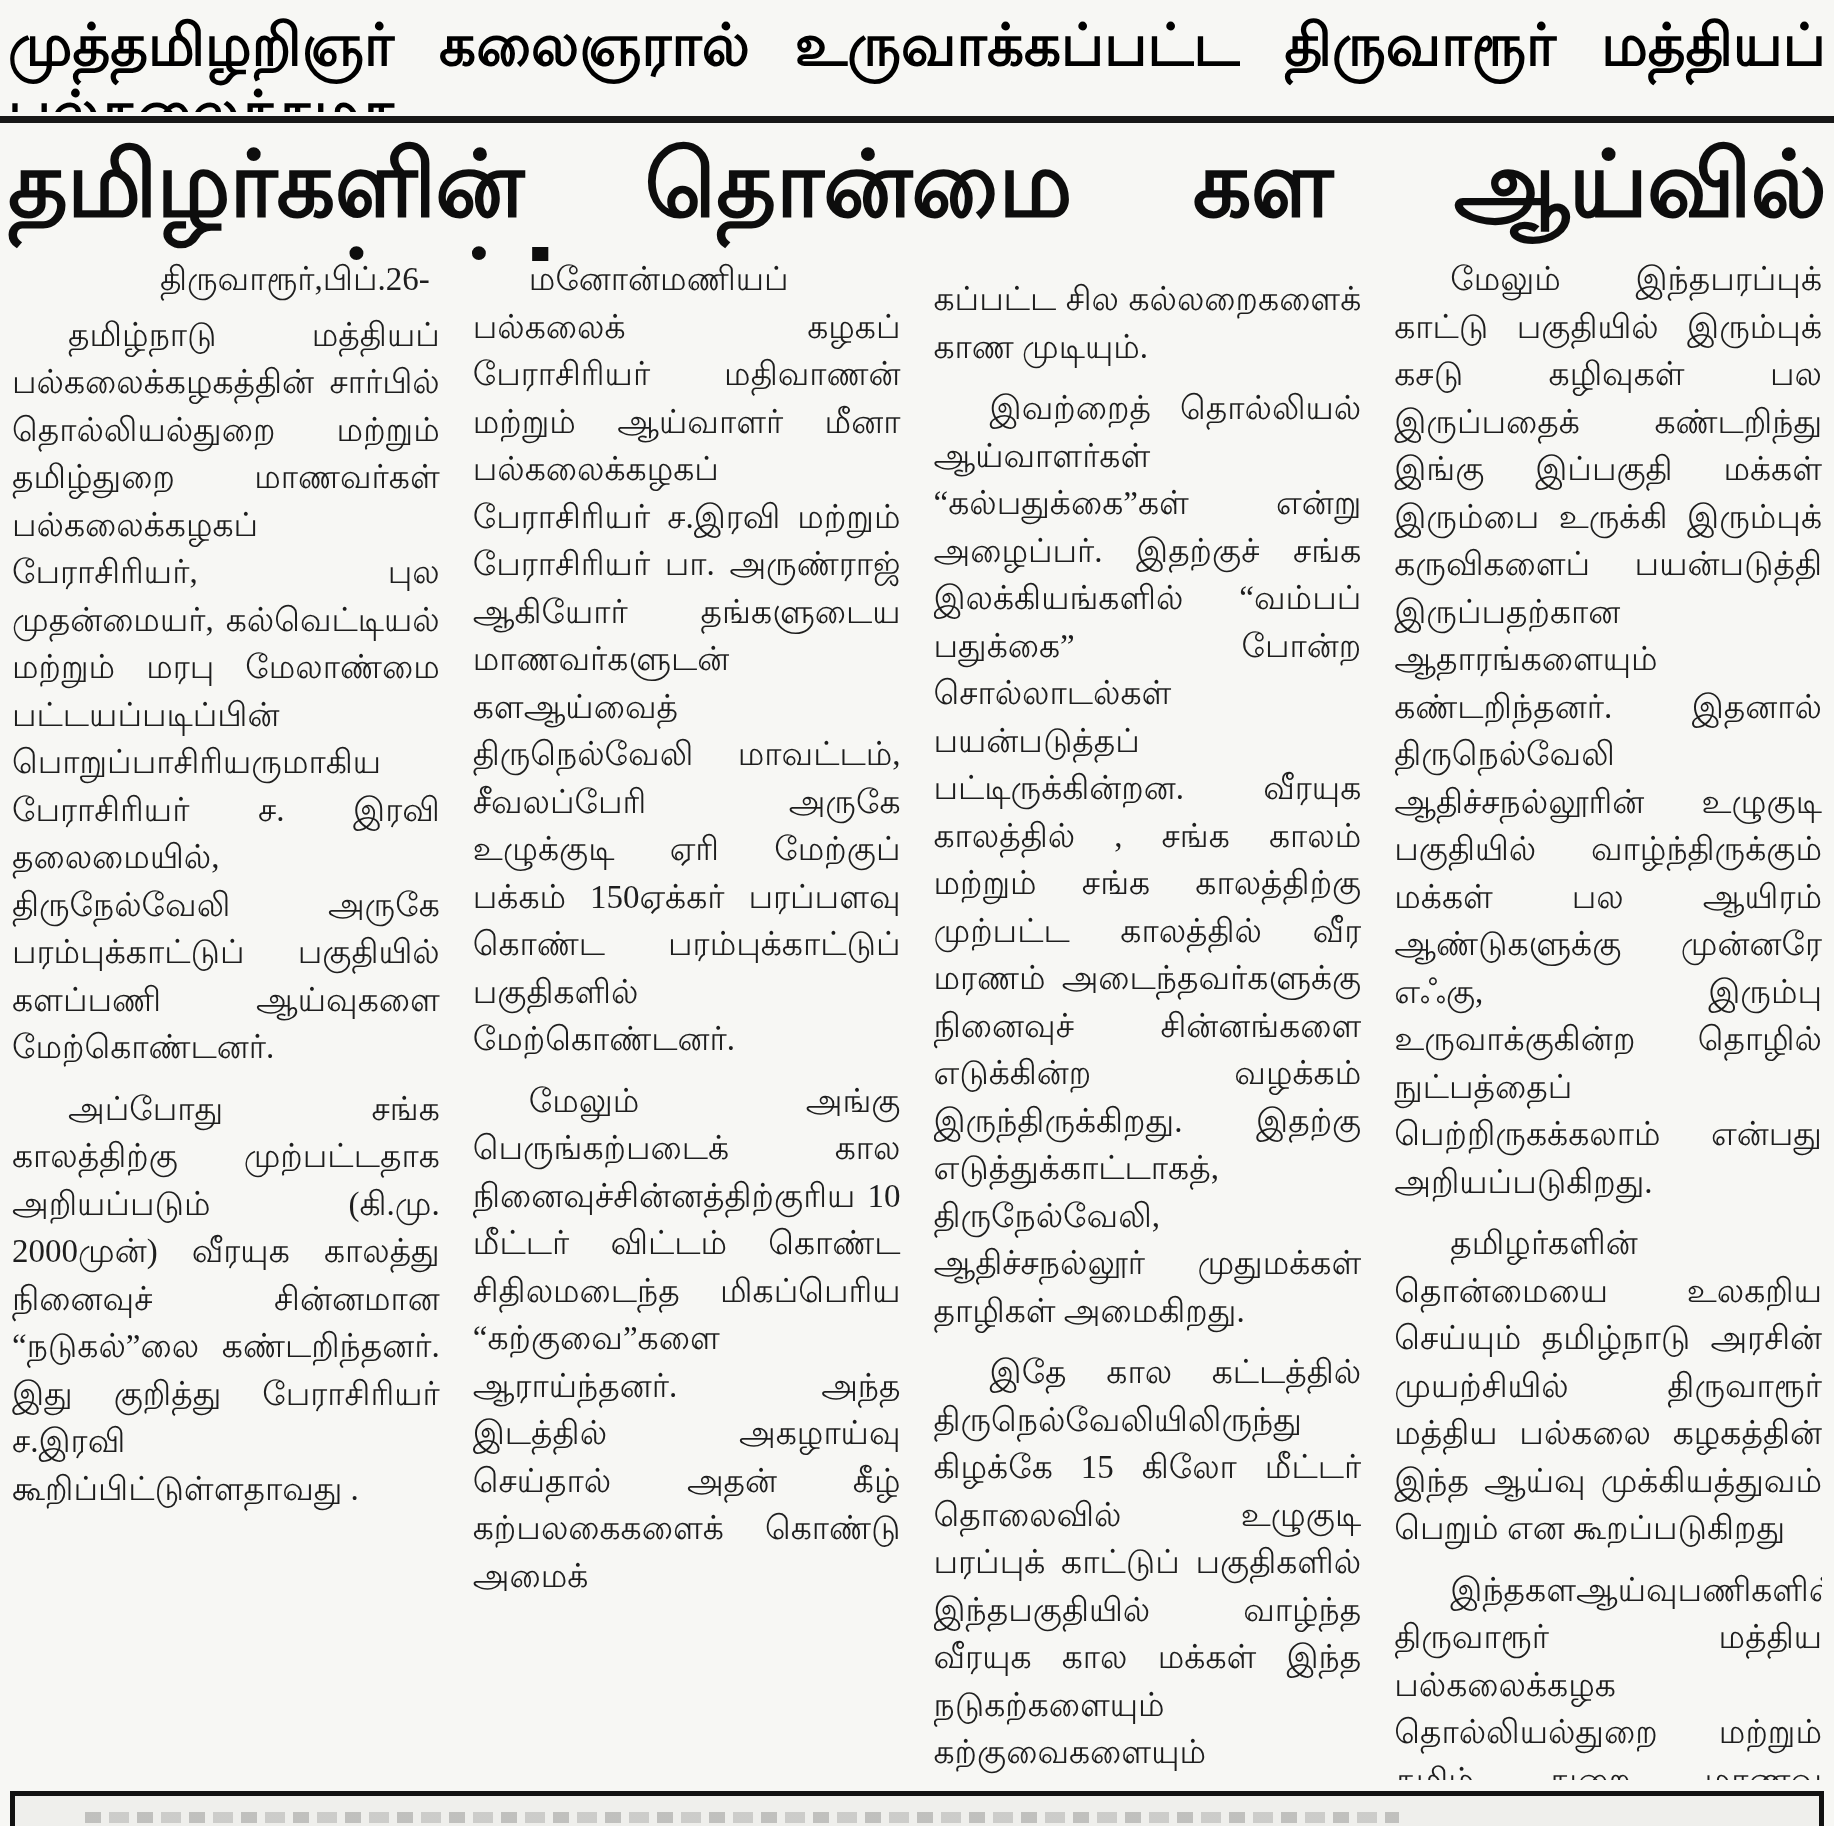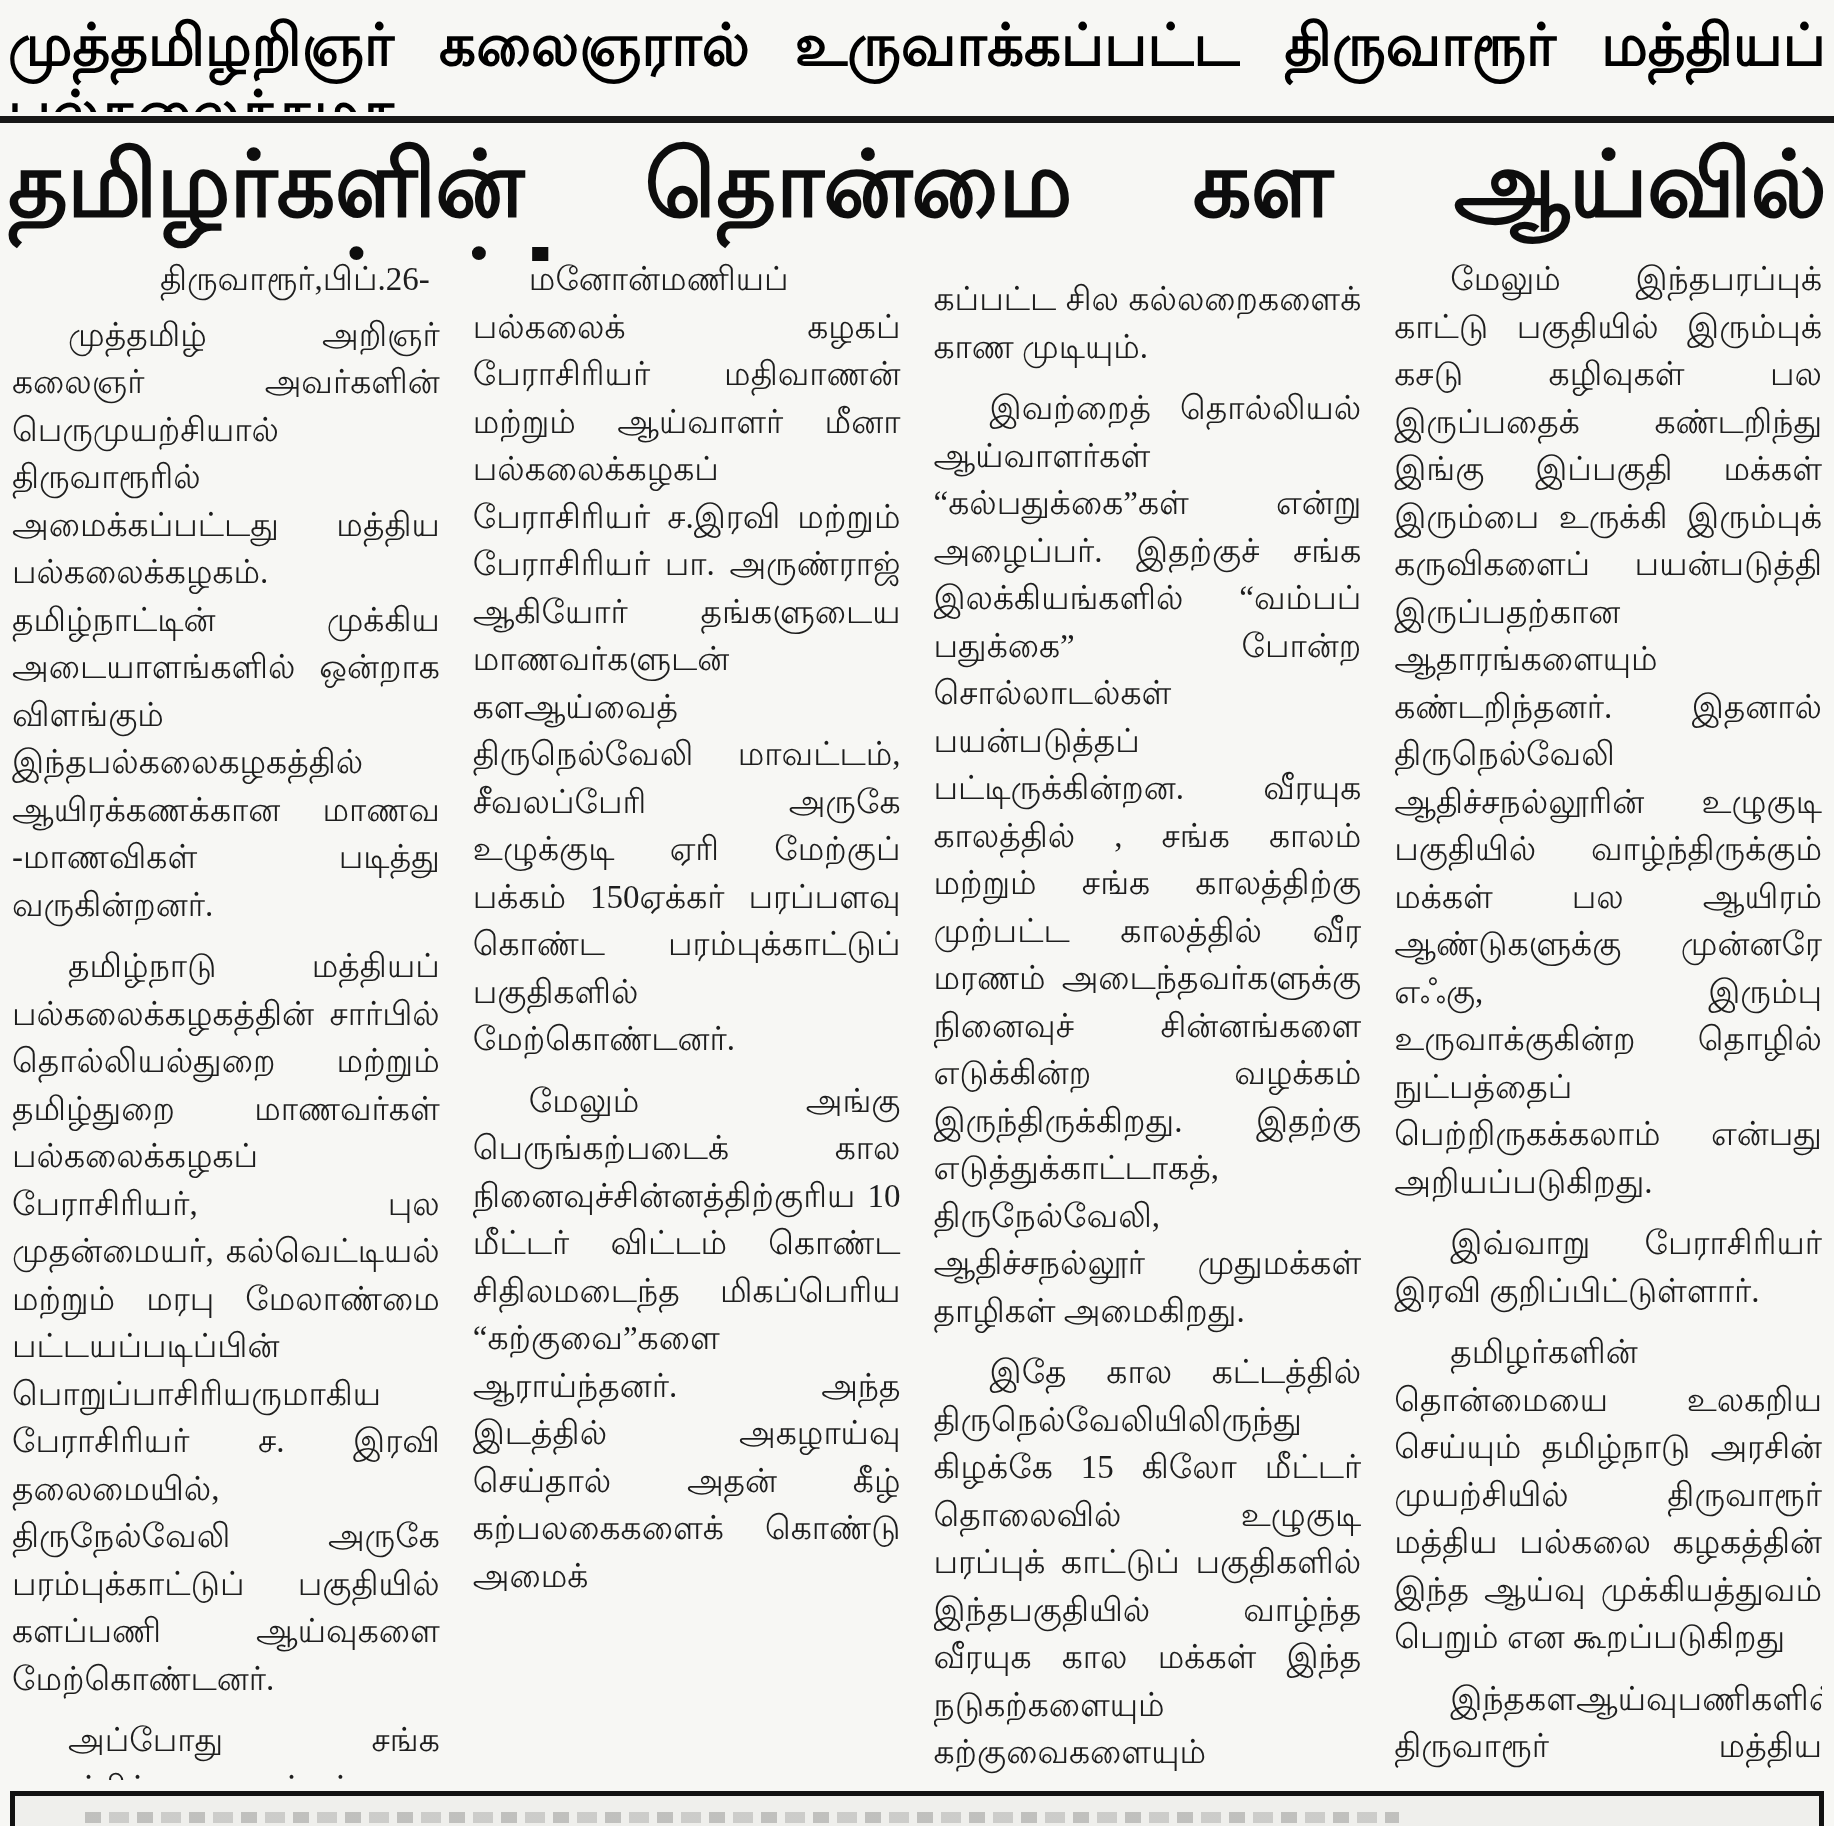--- a/index.html
+++ b/index.html
@@ -109,36 +109,34 @@
 
 <h2 class="kicker">முத்தமிழறிஞர் கலைஞரால் உருவாக்கப்பட்ட திருவாரூர் மத்தியப் பல்கலைக்கழக</h2>
 
 <div class="kicker-rule"></div>
 
 <h1 class="headline">தமிழர்களின் தொன்மை கள ஆய்வில் மாணவர்கள்!</h1>
 
 <div class="columns">
   <div class="col">
       <p class="dateline">திருவாரூர்,பிப்.26-</p>
-      <p>முத்தமிழ் அறிஞர் கலைஞர் அவர்களின் பெருமுயற்சியால் திருவாரூரில் அமைக்கப்பட்டது மத்திய பல்கலைக்கழகம். தமிழ்நாட்டின் முக்கிய அடையாளங்களில் ஒன்றாக விளங்கும் இந்தபல்கலைகழகத்தில் ஆயிரக்கணக்கான மாணவ -மாணவிகள் படித்து வருகின்றனர்.</p>
       <p>தமிழ்நாடு மத்தியப் பல்கலைக்கழகத்தின் சார்பில் தொல்லியல்துறை மற்றும் தமிழ்துறை மாணவர்கள் பல்கலைக்கழகப் பேராசிரியர், புல முதன்மையர், கல்வெட்டியல் மற்றும் மரபு மேலாண்மை பட்டயப்படிப்பின் பொறுப்பாசிரியருமாகிய பேராசிரியர் ச. இரவி தலைமையில், திருநேல்வேலி அருகே பரம்புக்காட்டுப் பகுதியில் களப்பணி ஆய்வுகளை மேற்கொண்டனர்.</p>
       <p>அப்போது சங்க காலத்திற்கு முற்பட்டதாக அறியப்படும் (கி.மு. 2000முன்) வீரயுக காலத்து நினைவுச் சின்னமான “நடுகல்”லை கண்டறிந்தனர். இது குறித்து பேராசிரியர் ச.இரவி கூறிப்பிட்டுள்ளதாவது .</p>
     </div>
   <div class="col">
       <p>மனோன்மணியப் பல்கலைக் கழகப் பேராசிரியர் மதிவாணன் மற்றும் ஆய்வாளர் மீனா பல்கலைக்கழகப் பேராசிரியர் ச.இரவி மற்றும் பேராசிரியர் பா. அருண்ராஜ் ஆகியோர் தங்களுடைய மாணவர்களுடன் களஆய்வைத் திருநெல்வேலி மாவட்டம், சீவலப்பேரி அருகே உழுக்குடி ஏரி மேற்குப் பக்கம் 150ஏக்கர் பரப்பளவு கொண்ட பரம்புக்காட்டுப் பகுதிகளில் மேற்கொண்டனர்.</p>
       <p>மேலும் அங்கு பெருங்கற்படைக் கால நினைவுச்சின்னத்திற்குரிய 10 மீட்டர் விட்டம் கொண்ட சிதிலமடைந்த மிகப்பெரிய “கற்குவை”களை ஆராய்ந்தனர். அந்த இடத்தில் அகழாய்வு செய்தால் அதன் கீழ் கற்பலகைகளைக் கொண்டு அமைக்</p>
     </div>
   <div class="col">
       <p class="cont">கப்பட்ட சில கல்லறைகளைக் காண முடியும்.</p>
       <p>இவற்றைத் தொல்லியல் ஆய்வாளர்கள் “கல்பதுக்கை”கள் என்று அழைப்பர். இதற்குச் சங்க இலக்கியங்களில் “வம்பப் பதுக்கை” போன்ற சொல்லாடல்கள் பயன்படுத்தப் பட்டிருக்கின்றன. வீரயுக காலத்தில் , சங்க காலம் மற்றும் சங்க காலத்திற்கு முற்பட்ட காலத்தில் வீர மரணம் அடைந்தவர்களுக்கு நினைவுச் சின்னங்களை எடுக்கின்ற வழக்கம் இருந்திருக்கிறது. இதற்கு எடுத்துக்காட்டாகத், திருநேல்வேலி, ஆதிச்சநல்லூர் முதுமக்கள் தாழிகள் அமைகிறது.</p>
       <p>இதே கால கட்டத்தில் திருநெல்வேலியிலிருந்து கிழக்கே 15 கிலோ மீட்டர் தொலைவில் உழுகுடி பரப்புக் காட்டுப் பகுதிகளில் இந்தபகுதியில் வாழ்ந்த வீரயுக கால மக்கள் இந்த நடுகற்களையும் கற்குவைகளையும் உருவாக்கி இருக்கலாம். இதில் பல சிதைந்து காணப்படுவதைத் தங்களுடைய ஆய்வுகளில் கண்டறிந்துள்ளனர்.</p>
     </div>
   <div class="col">
       <p>மேலும் இந்தபரப்புக் காட்டு பகுதியில் இரும்புக் கசடு கழிவுகள் பல இருப்பதைக் கண்டறிந்து இங்கு இப்பகுதி மக்கள் இரும்பை உருக்கி இரும்புக் கருவிகளைப் பயன்படுத்தி இருப்பதற்கான ஆதாரங்களையும் கண்டறிந்தனர். இதனால் திருநெல்வேலி ஆதிச்சநல்லூரின் உழுகுடி பகுதியில் வாழ்ந்திருக்கும் மக்கள் பல ஆயிரம் ஆண்டுகளுக்கு முன்னரே எஃகு, இரும்பு உருவாக்குகின்ற தொழில் நுட்பத்தைப் பெற்றிருகக்கலாம் என்பது அறியப்படுகிறது.</p>
-      <p>இவ்வாறு பேராசிரியர் இரவி குறிப்பிட்டுள்ளார்.</p>
       <p>தமிழர்களின் தொன்மையை உலகறிய செய்யும் தமிழ்நாடு அரசின் முயற்சியில் திருவாரூர் மத்திய பல்கலை கழகத்தின் இந்த ஆய்வு முக்கியத்துவம் பெறும் என கூறப்படுகிறது</p>
       <p>இந்தகளஆய்வுபணிகளில் திருவாரூர் மத்திய பல்கலைக்கழக தொல்லியல்துறை மற்றும் தமிழ் துறை மாணவ -மாணவிகள், பேராசிரியர்கள் பங்கேற்றனர்.</p>
     </div>
 </div>
 
 <div class="bottom-box">
   <div class="caption-smudge"></div>
 </div>
 
 </body></html>

